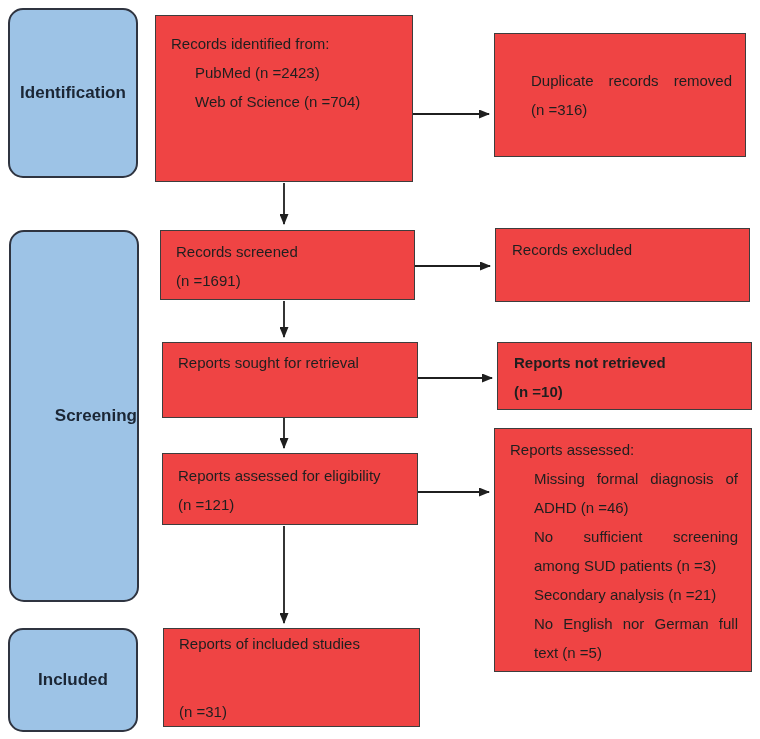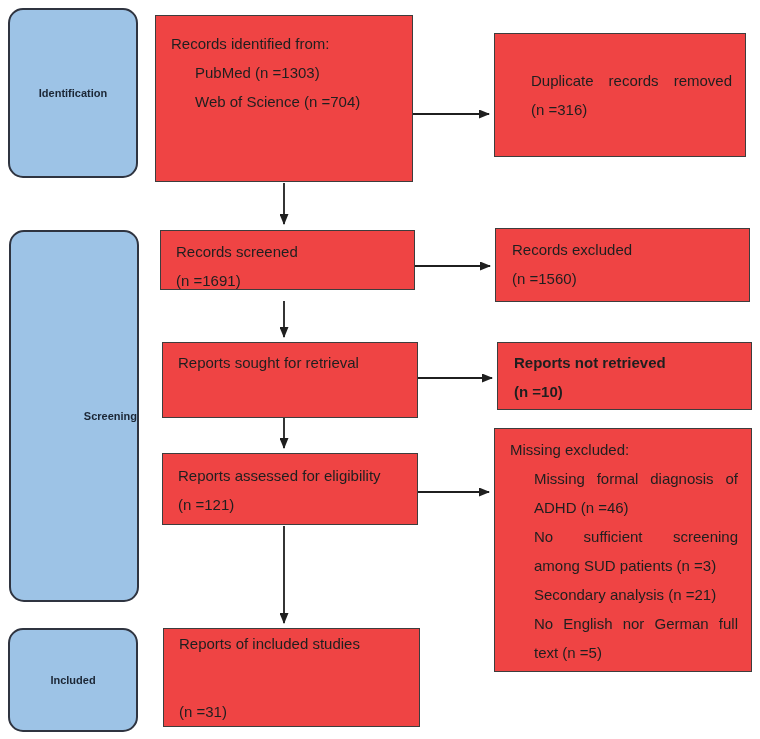--- a/index.html
+++ b/index.html
@@ -27,21 +27,21 @@
     z-index: 2;
     box-sizing: border-box;
     background: var(--stage_fill, #9DC3E6);
     border: 2px solid var(--stage_border, #2f3440);
     border-radius: 15px;
     display: flex;
     align-items: center;
     justify-content: center;
     text-align: center;
     font-weight: bold;
-    font-size: 11px;
+    font-size: 17px;
     color: var(--stage_text, #1b2635);
   }
   .box {
     position: absolute;
     z-index: 2;
     box-sizing: border-box;
     background: #ef4444;
     border: 1.5px solid var(--box_border, #3d3d3d);
     color: var(--box_text, #1f1f1f);
     font-size: 15px;
@@ -93,25 +93,25 @@
   <div class="stage" style="left:9px; top:230px; width:130px; height:372px;justify-content:flex-end;">
     <span>Screening</span>
   </div>
 
   <div class="stage" style="left:8px; top:628px; width:130px; height:104px;">
     <span>Included</span>
   </div>
 
   <div class="box" style="left:155px; top:15px; width:258px; height:167px; padding:13px 12px 0 15px;">
     <div class="ln">Records identified from:</div>
-    <div class="ln ind">PubMed (n =1303)</div>
+    <div class="ln ind">PubMed (n =2423)</div>
     <div class="ln ind">Web of Science (n =704)</div>
   </div>
 
-  <div class="box" style="left:160px; top:230px; width:255px; height:60px; padding:6px 12px 0 15px;">
+  <div class="box" style="left:160px; top:230px; width:255px; height:70px; padding:6px 12px 0 15px;">
     <div class="ln">Records screened</div>
     <div class="ln">(n =1691)</div>
   </div>
 
   <div class="box" style="left:162px; top:342px; width:256px; height:76px; padding:5px 12px 0 15px;">
     <div class="ln">Reports sought for retrieval</div>
   </div>
 
   <div class="box" style="left:162px; top:453px; width:256px; height:72px; padding:7px 12px 0 15px;">
     <div class="ln">Reports assessed for eligibility</div>
@@ -123,30 +123,29 @@
     <div class="ln">(n =31)</div>
   </div>
 
   <div class="box vcenter" style="left:494px; top:33px; width:252px; height:124px; padding:0 13px 0 36px;">
     <div class="ln just">Duplicate records removed</div>
     <div class="ln">(n =316)</div>
   </div>
 
   <div class="box" style="left:495px; top:228px; width:255px; height:74px; padding:6px 12px 16px 16px;">
     <div class="ln">Records excluded</div>
-    <div class="ln">(n =1560)</div>
   </div>
 
   <div class="box" style="left:497px; top:342px; width:255px; height:68px; padding:5px 12px 0 16px;font-weight:bold;">
     <div class="ln">Reports not retrieved</div>
     <div class="ln">(n =10)</div>
   </div>
 
   <div class="box" style="left:494px; top:428px; width:258px; height:244px; padding:6px 13px 0 15px;">
-    <div class="ln">Missing excluded:</div>
+    <div class="ln">Reports assessed:</div>
     <div class="ln ind just">Missing formal diagnosis of</div>
     <div class="ln ind">ADHD (n =46)</div>
     <div class="ln ind just">No sufficient screening</div>
     <div class="ln ind">among SUD patients (n =3)</div>
     <div class="ln ind">Secondary analysis (n =21)</div>
     <div class="ln ind just">No English nor German full</div>
     <div class="ln ind">text (n =5)</div>
   </div>
 
 </div>

